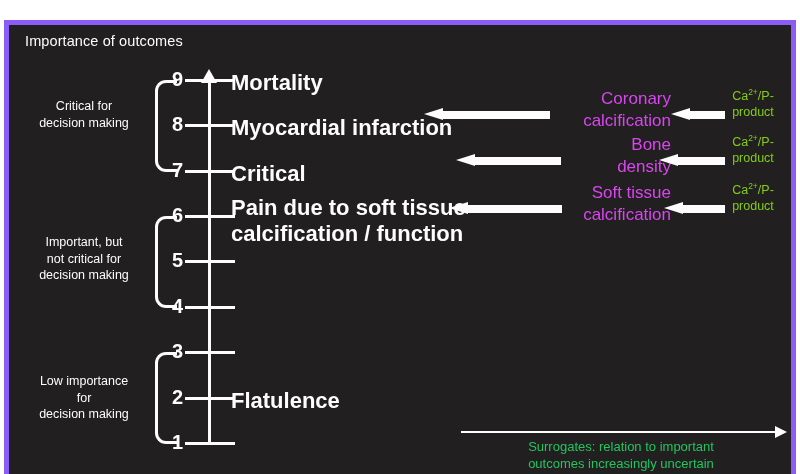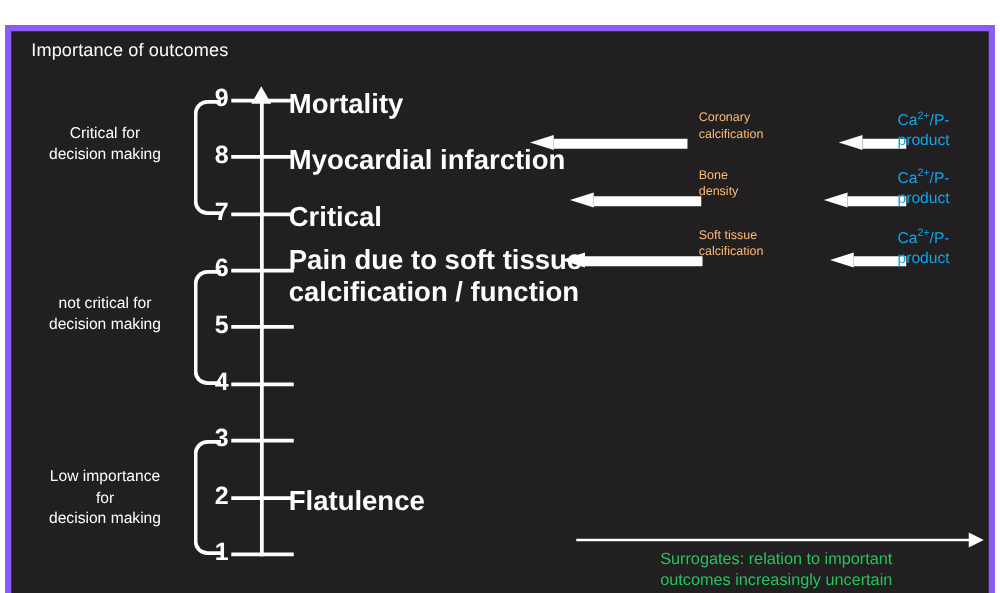--- a/index.html
+++ b/index.html
@@ -73,26 +73,26 @@
     left:19px;
   }
   .arrow-left .head{
     position:absolute; left:0; top:0;
     width:0;height:0;
     border-top:6.5px solid transparent;
     border-bottom:6.5px solid transparent;
     border-right:19px solid #fdfdfd;
   }
   .surrogate-label{
-    position:absolute; color:#fdba74; font-size:10px;
-    text-align:left; line-height:1.3; width:112px;
+    position:absolute; color:#d946ef; font-size:17px;
+    text-align:right; line-height:1.3; width:112px;
   }
   .ca-label{
-    position:absolute; color:#0ea5e9; font-size:12.5px;
-    text-align:left; line-height:1.3; width:70px;
+    position:absolute; color:#84cc16; font-size:12.5px;
+    text-align:center; line-height:1.3; width:70px;
   }
   .ca-label sup{ font-size:8.5px; vertical-align:super; line-height:0; }
 
   
   #bottom-arrow-shaft{
     position:absolute; left:452px; top:406px; width:316px; height:2px;
     background:#fdfdfd;
   }
   #bottom-arrow-head{
     position:absolute; left:766px; top:401px;
@@ -139,20 +139,21 @@
   <div class="bracket" style="top:55px; height:92px;"></div>
   <div class="bracket" style="top:191px; height:92px;"></div>
   <div class="bracket" style="top:327px; height:92px;"></div>
 
   <div class="group-label" style="top:73px;">
     <div>Critical for</div>
     <div>decision making</div>
   </div>
 
   <div class="group-label" style="top:209px;">
+    <div>Important, but</div>
     <div>not critical for</div>
     <div>decision making</div>
   </div>
 
   <div class="group-label" style="top:348px;">
     <div>Low importance</div>
     <div>for</div>
     <div>decision making</div>
   </div>
 

